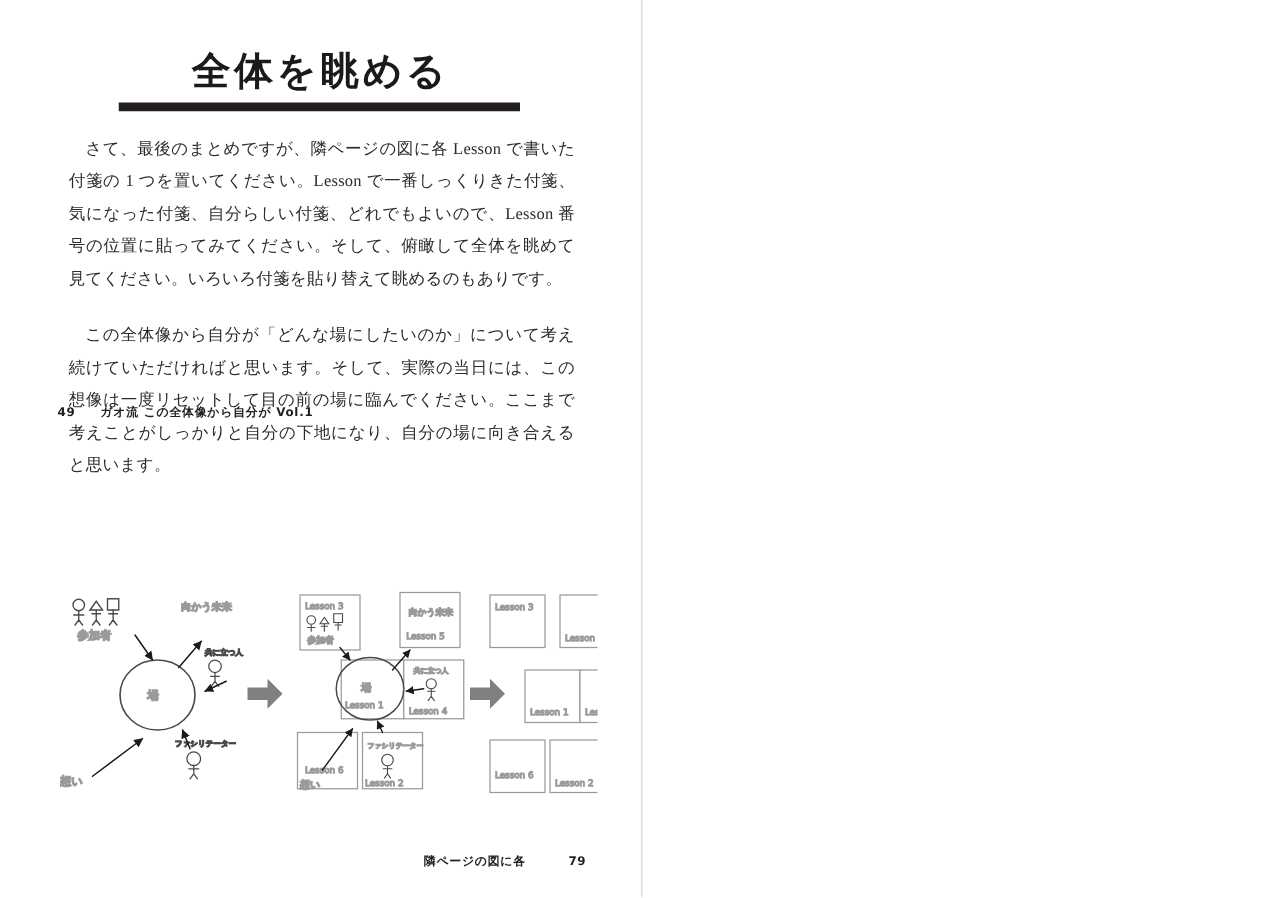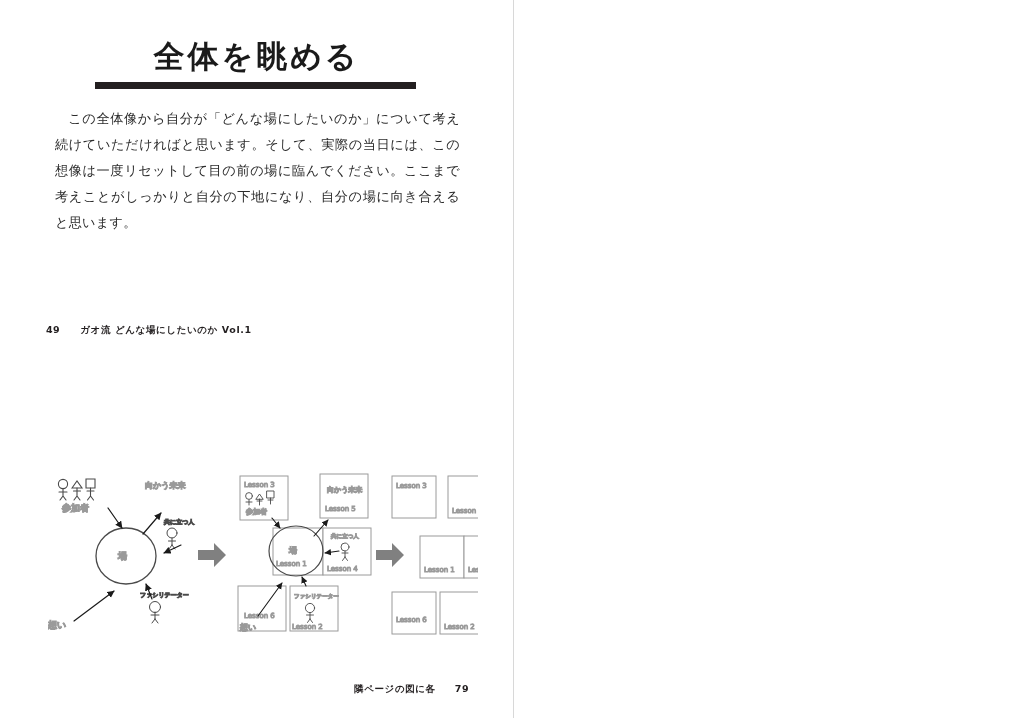--- a/index.html
+++ b/index.html
@@ -101,37 +101,38 @@
   #footer-right { right: 42px; }
   .folio {
     font-weight: bold;
     letter-spacing: 0.5px;
   }
   .book-title {
     font-weight: bold;
     letter-spacing: 0.6px;
   }
   #footer-left .book-title  { margin-left: 17px; }
-  #footer-right .folio      { margin-left: 16px; }
+  #footer-right .folio      { margin-left: 31px; }
 
   
   .hw-pencil { fill: #9a9a9a; font-family: "DejaVu Sans", "Liberation Sans", sans-serif; }
   .hw-ink    { fill: #1a1a1a; font-family: "DejaVu Sans", "Liberation Sans", sans-serif; font-weight: bold; }
 </style>
 </head>
 <body>
 
 <div id="spread">
 
   <div class="page" id="page-left">
 
     <div id="chapter-title">全体を眺める</div>
     <div id="title-rule"></div>
 
     <div id="body-copy">
+      <p class="para">さて、最後のまとめですが、隣ページの図に各 Lesson で書いた付箋の 1 つを置いてください。Lesson で一番しっくりきた付箋、気になった付箋、自分らしい付箋、どれでもよいので、Lesson 番号の位置に貼ってみてください。そして、俯瞰して全体を眺めて見てください。いろいろ付箋を貼り替えて眺めるのもありです。</p>
       <p class="para">この全体像から自分が「どんな場にしたいのか」について考え続けていただければと思います。そして、実際の当日には、この想像は一度リセットして目の前の場に臨んでください。ここまで考えことがしっかりと自分の下地になり、自分の場に向き合えると思います。</p>
     </div>
 
     <div id="mini-diagram">
       <svg width="430" height="180" viewBox="0 0 430 180" xmlns="http://www.w3.org/2000/svg">
         <g fill="none" stroke="#9a9a9a" stroke-width="1" stroke-linecap="round">
 
           <g>
 
             <g stroke="#4a4a4a" stroke-width="1.1">
@@ -250,21 +251,21 @@
         <defs>
           <marker id="mini-ah" markerWidth="7" markerHeight="7" refX="5.5" refY="3" orient="auto">
             <path d="M0 0 L6 3 L0 6 z" fill="#1a1a1a"></path>
           </marker>
         </defs>
       </svg>
     </div>
 
     <div class="footer" id="footer-left">
       <span class="folio">49</span>
-      <span class="book-title">ガオ流 どんな場にしたいのか Vol.1</span>
+      <span class="book-title">ガオ流 この全体像から自分が Vol.1</span>
     </div>
   </div>
 
   <div class="page" id="page-right">
 
     <div class="footer" id="footer-right">
       <span class="book-title">隣ページの図に各</span>
       <span class="folio">79</span>
     </div>
   </div>

